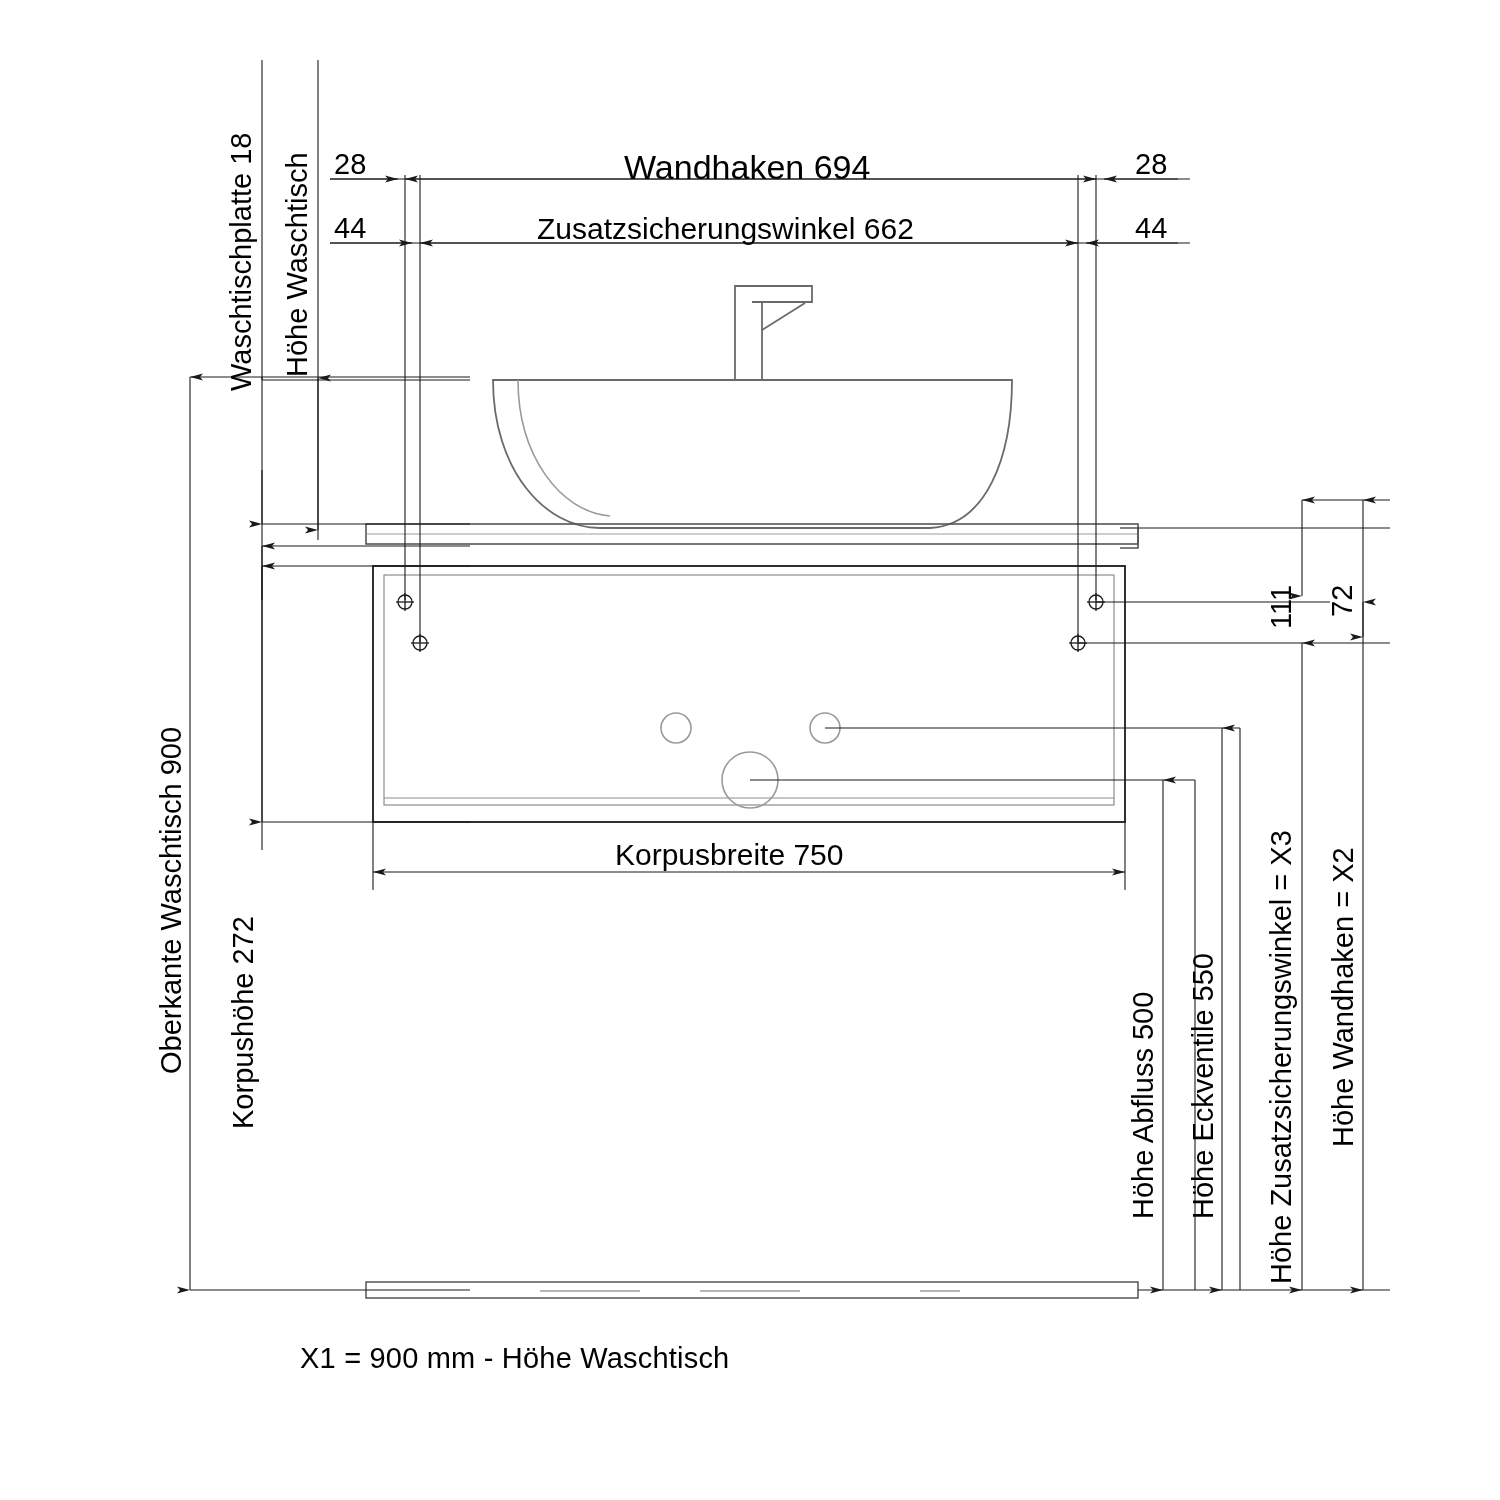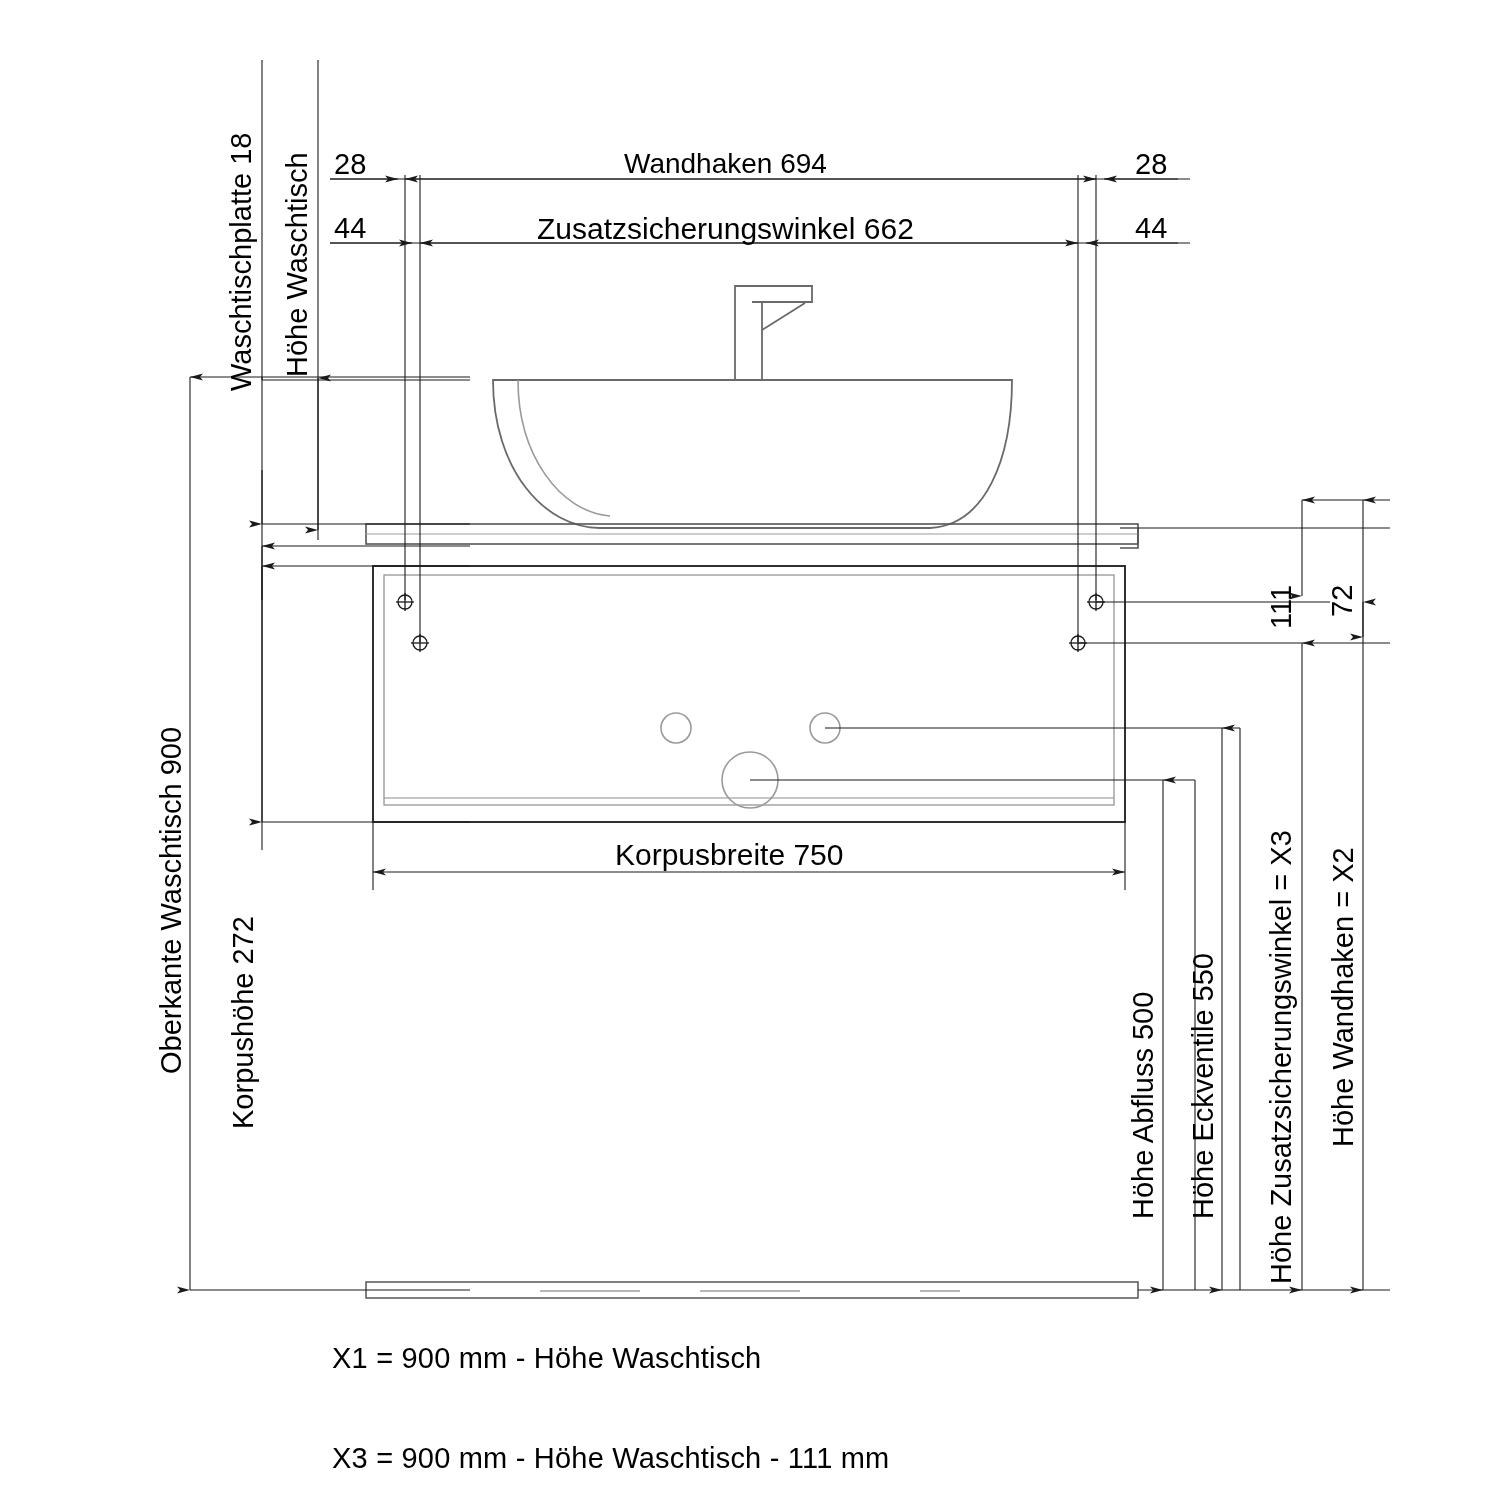--- a/index.html
+++ b/index.html
@@ -37,21 +37,20 @@
     transform-origin: left bottom;
     transform: rotate(-90deg);
   }
   .note {
     position: absolute;
     font-family: "Liberation Sans", sans-serif;
     font-size: 29px;
     color: #000;
     white-space: pre;
     letter-spacing: 0.2px;
-    margin-left: 32px;
   }
 </style>
 </head>
 <body>
 
 <div id="sheet">
 
   <svg id="drawing" viewBox="0 0 1500 1500">
     <defs>
       <marker id="arrL" markerWidth="14" markerHeight="10" refX="13" refY="5" orient="auto" markerUnits="userSpaceOnUse">
@@ -173,33 +172,32 @@
       <line x1="1138" y1="1290" x2="1390" y2="1290"></line>
     </g>
   </svg>
 
   <div class="lbl v" style="left:256px; top:362px; font-size:29px;">Waschtischplatte 18</div>
   <div class="lbl v" style="left:312px; top:348px; font-size:29px;">Höhe Waschtisch</div>
   <div class="lbl v" style="left:186px; top:1045px; font-size:29px;">Oberkante Waschtisch 900</div>
   <div class="lbl v" style="left:258px; top:1100px; font-size:29px;">Korpushöhe 272</div>
 
   <div class="lbl h" style="left:334px; top:150px; font-size:29px;">28</div>
-  <div class="lbl h" style="left:624px; top:150px; font-size:28px;">Wandhaken 694</div>
+  <div class="lbl h" style="left:624px; top:150px; font-size:34px;">Wandhaken 694</div>
   <div class="lbl h" style="left:1135px; top:150px; font-size:29px;">28</div>
 
   <div class="lbl h" style="left:334px; top:214px; font-size:29px;">44</div>
   <div class="lbl h" style="left:531px; top:214px; font-size:30px;margin-left:6px;">Zusatzsicherungswinkel 662</div>
   <div class="lbl h" style="left:1135px; top:214px; font-size:29px;">44</div>
 
   <div class="lbl h" style="left:615px; top:840px; font-size:30px;">Korpusbreite 750</div>
 
   <div class="lbl v" style="left:1296px; top:600px; font-size:29px;">111</div>
   <div class="lbl v" style="left:1357px; top:588px; font-size:29px;">72</div>
 
   <div class="lbl v" style="left:1158px; top:1190px; font-size:29px;">Höhe Abfluss 500</div>
   <div class="lbl v" style="left:1218px; top:1190px; font-size:29px;">Höhe Eckventile 550</div>
   <div class="lbl v" style="left:1296px; top:1255px; font-size:29px;">Höhe Zusatzsicherungswinkel = X3</div>
   <div class="lbl v" style="left:1358px; top:1118px; font-size:29px;">Höhe Wandhaken = X2</div>
 
   <div class="note" style="left:300px; top:1342px;">X1 = 900 mm - Höhe Waschtisch</div>
-  <div class="note" style="left:300px; top:1442px;">X3 = 900 mm - Höhe Waschtisch - 111 mm</div>
 
 </div>
 
 </body></html>

